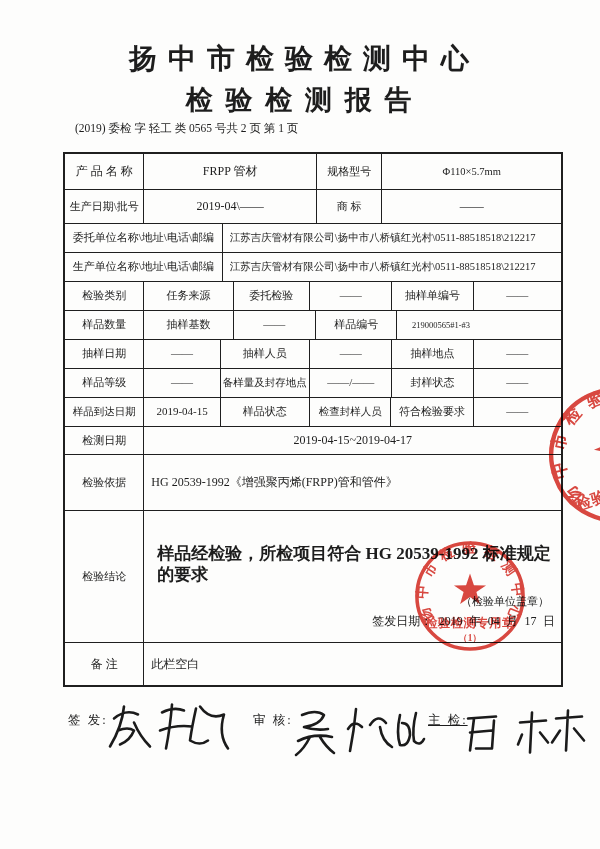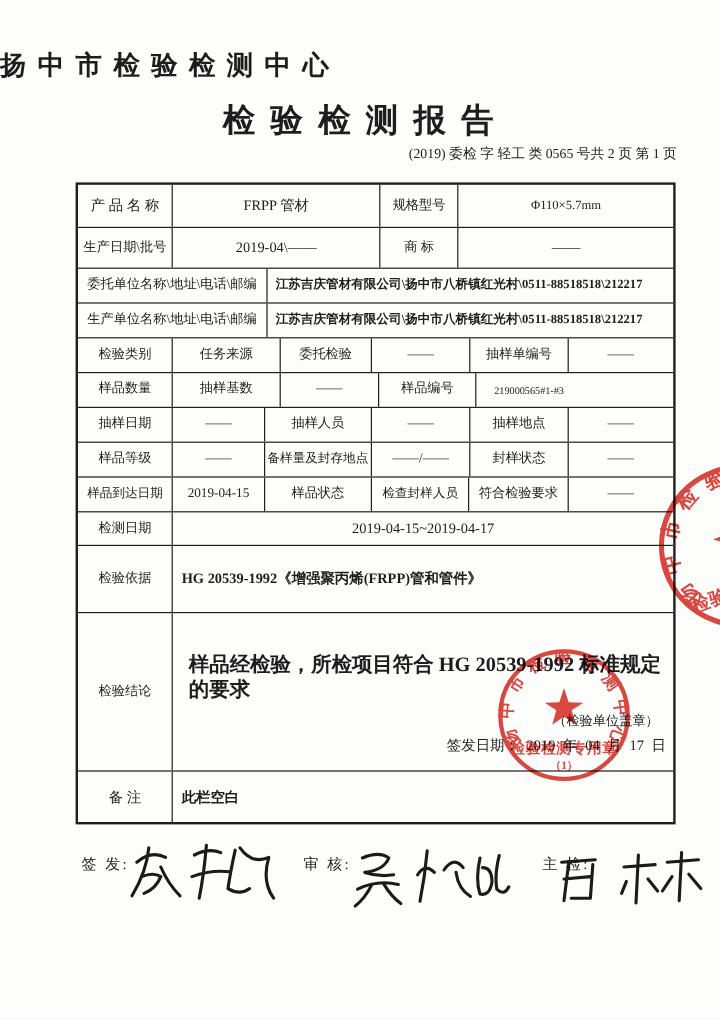--- a/index.html
+++ b/index.html
@@ -1,36 +1,36 @@
 <!DOCTYPE html>
 <html><head>
 <meta charset="utf-8">
 <style>
   html,body{margin:0;padding:0;}
   body{width:600px;height:849px;background:#e9e9e7;font-family:"Liberation Serif","DejaVu Serif",serif;}
   .page{position:relative;width:600px;height:849px;background:#fdfdfc;overflow:hidden;color:#1d1d1d;}
 
   
-  .org-title{position:absolute;top:40px;left:0;width:100%;
-    font-size:22px;font-weight:bold;letter-spacing:2px;}
+  .org-title{position:absolute;top:40px;left:0;width:100%;text-align:center;
+    font-size:28px;font-weight:bold;letter-spacing:2px;}
   .report-title{position:absolute;top:82px;left:0;width:100%;text-align:center;
     font-size:27px;font-weight:bold;letter-spacing:3px;}
   .meta-row{position:absolute;top:121px;left:75px;right:36px;display:flex;
-    justify-content:flex-end;font-size:11.5px;}
+    justify-content:flex-start;font-size:11.5px;}
 
   
   .tbl{position:absolute;left:63px;top:152px;width:500px;border:2px solid #1f1f1f;
     box-sizing:border-box;background:transparent;}
   .tr{display:flex;border-bottom:1px solid #1f1f1f;align-items:stretch;}
   .tr:last-child{border-bottom:none;}
   .td{border-right:1px solid #1f1f1f;box-sizing:border-box;display:flex;
     align-items:center;justify-content:center;text-align:center;
     font-size:12px;line-height:1.25;overflow:hidden;}
   .td:last-child{border-right:none;}
-  .left{justify-content:flex-start;text-align:left;padding:0 7px;font-weight:bold;}
+  .left{justify-content:flex-start;text-align:left;padding:0 7px;}
   .sm{font-size:10.5px;white-space:nowrap;}
   .xs{font-size:8.5px;white-space:nowrap;}
   .f11{font-size:11px;}
 
   .h37{height:35px;} .h35{height:33px;} .h29{height:28px;} .h28{height:27px;}
   .h57{height:55px;} .h133{height:131px;} .h44{height:42px;}
 
   
   .cA{width:16%;} .cB{width:34.8%;} .cC{width:13.2%;} .cD{width:36%;}
   
@@ -208,20 +208,20 @@
       <path d="M58,16 Q70,10 80,14 M68,8 Q66,32 62,52 M56,34 Q72,28 88,30 M92,12 Q88,30 86,44 Q96,50 104,44 M96,10 Q106,24 120,18 Q114,38 124,52"></path>
     </svg>
 
     <span class="sig-label" style="left:253px;top:17px;text-align:center;">审 核:</span>
     <svg class="sig-svg" style="left:292px;top:5px;" width="135" height="62" viewBox="0 0 135 60" aria-label="吴兆明">
       <path d="M10,14 Q24,8 32,14 Q28,24 12,26 Q24,30 36,28 M6,40 Q22,32 40,36 M18,36 Q12,48 4,54 M28,36 Q34,46 42,52"></path>
       <path d="M56,28 Q62,18 70,26 M64,8 Q62,30 58,50 M78,24 Q86,12 94,22 M88,26 Q90,40 100,46"></path>
       <path d="M108,14 Q104,32 108,44 Q116,46 118,34 Q118,22 110,22 M124,12 Q120,28 122,40 Q128,46 132,38"></path>
     </svg>
 
-    <span class="sig-label" style="left:452px;top:17px;">主 检:</span>
+    <span class="sig-label" style="left:428px;top:17px;text-decoration:underline;">主 检:</span>
     <svg class="sig-svg" style="left:460px;top:8px;" width="130" height="58" viewBox="0 0 130 55" aria-label="顾琳">
       <path d="M8,14 L36,12 M14,14 L10,46 M10,28 L32,26 M34,16 L32,44 M16,44 L32,44"></path>
       <path d="M60,18 L86,16 M72,8 L70,48 M62,30 L58,40 M80,28 L88,38 M96,14 L122,12 M108,6 L106,46 M100,26 L92,38 M114,24 L124,36"></path>
     </svg>
   </div>
 
 </div>
 
 </body></html>

